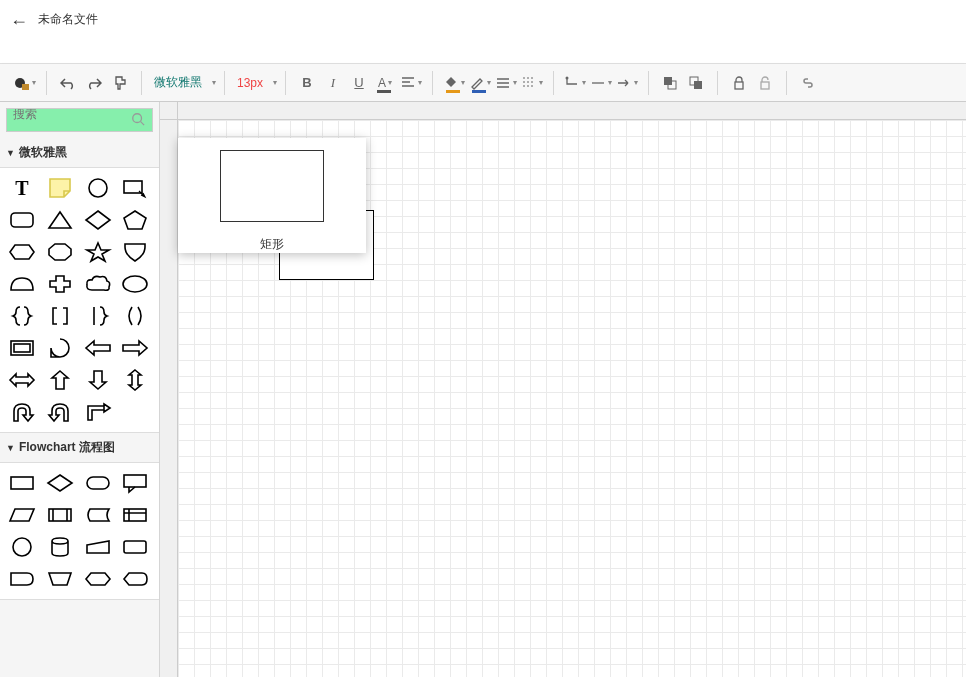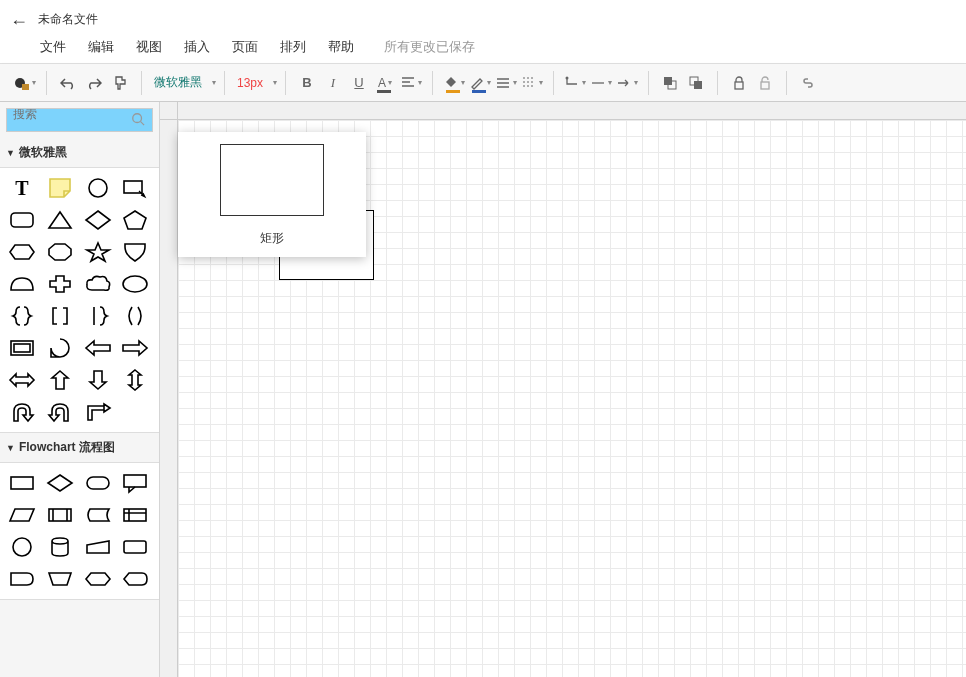--- a/index.html
+++ b/index.html
@@ -22,21 +22,21 @@
     .tb-btn svg { width: 16px; height: 16px; }
     .dd-caret { font-size: 8px; color: #888; margin-left: 2px; }
     .font-select { background: transparent; border: none; color: #0f766e; font-size: 12px; padding: 2px 4px; width: 60px; }
     .size-select { background: transparent; border: none; color: #ef4444; font-size: 12px; padding: 2px 4px; width: 38px; }
     .color-chip { position:absolute; bottom:3px; left:5px; width:14px; height:3px; }
     
     
     .body { display: flex; height: calc(100% - 102px); }
     .sidebar { width: 160px; background: #f5f5f5; border-right: 1px solid #d5d5d5; display: flex; flex-direction: column; }
     .search-wrap { padding: 6px; display:flex; align-items:center; }
-    .search-input { width: 100%; height: 24px; padding: 2px 24px 14px 6px; border: 1px solid #ccc; font-size: 12px; background: #7dd3fc; }
+    .search-input { width: 100%; height: 24px; padding: 2px 24px 14px 6px; border: 1px solid #ccc; font-size: 12px; background: #86efac; }
     .search-ico { margin-left: -22px; color:#999; pointer-events:none; }
     
     .cat-header { display: flex; align-items: center; gap: 4px; padding: 6px 6px; font-size: 12px; font-weight: bold; cursor: pointer; }
     .cat-caret { font-size: 9px; }
     
     .shape-grid { background: #fff; border-top: 1px solid #ddd; border-bottom: 1px solid #ddd; padding: 8px 6px; display: grid; grid-template-columns: repeat(4, 1fr); gap: 8px 4px; }
     .shape-cell { width: 32px; height: 24px; display: flex; align-items: center; justify-content: center; cursor: grab; }
     .shape-cell svg { width: 28px; height: 22px; stroke: #000; stroke-width: 1.6; fill: none; }
     .shape-cell.tcell svg { stroke:none; }
     
@@ -44,41 +44,31 @@
     .ruler-h { position: absolute; top: 0; left: 18px; right: 0; height: 18px; background: #f0f0f0; border-bottom: 1px solid #ccc; }
     .ruler-v { position: absolute; top: 18px; left: 0; bottom: 0; width: 18px; background: #f0f0f0; border-right: 1px solid #ccc; }
     .ruler-corner { position:absolute; top:0; left:0; width:18px; height:18px; background:#f0f0f0; border-right:1px solid #ccc; border-bottom:1px solid #ccc; }
     .canvas { position: absolute; top: 18px; left: 18px; right: 0; bottom: 0; background: #fff;
       background-image: linear-gradient(#eaeaea 1px, transparent 1px), linear-gradient(90deg, #eaeaea 1px, transparent 1px),
                         linear-gradient(#d9d9d9 1px, transparent 1px), linear-gradient(90deg, #d9d9d9 1px, transparent 1px);
       background-size: 16px 16px, 16px 16px, 80px 80px, 80px 80px;
     }
     .canvas-shape { position: absolute; top: 90px; left: 101px; width: 95px; height: 70px; border: 1px solid #000; background: #fff; }
     
-    .tooltip { position: absolute; top: 12px; left: 0px; width: 188px; background: #fff; box-shadow: 0 2px 10px rgba(0,0,0,0.25); padding: 12px 0 10px; text-align: center; z-index: 50; }
+    .tooltip { position: absolute; top: 18px; left: 0px; width: 188px; background: #fff; box-shadow: 0 2px 10px rgba(0,0,0,0.25); padding: 12px 0 0; text-align: center; z-index: 50; }
     .tooltip-preview { width: 104px; height: 72px; border: 1.5px solid #333; margin: 0 auto 14px; background:#fff; }
     .tooltip-label { font-size: 12px; }
   </style>
 </head>
 <body>
 
 <div class="header">
   <div class="title-row">
     <span class="back-arrow">←</span>
     <span class="doc-title">未命名文件</span>
-  </div>
-  <div class="menu-row">
-    <span class="menu-item">文件</span>
-    <span class="menu-item">编辑</span>
-    <span class="menu-item">视图</span>
-    <span class="menu-item">插入</span>
-    <span class="menu-item">页面</span>
-    <span class="menu-item">排列</span>
-    <span class="menu-item">帮助</span>
-    <span class="save-status">所有更改已保存</span>
   </div>
 </div>
 
 <div class="toolbar">
   <div class="tb-group">
     <div class="tb-btn" style="position:relative">
       <svg viewBox="0 0 16 16">
           <circle cx="6" cy="8" r="5" fill="#333"></circle>
           <rect x="8" y="9" width="7" height="6" fill="#c08a2e"></rect>
         </svg>

